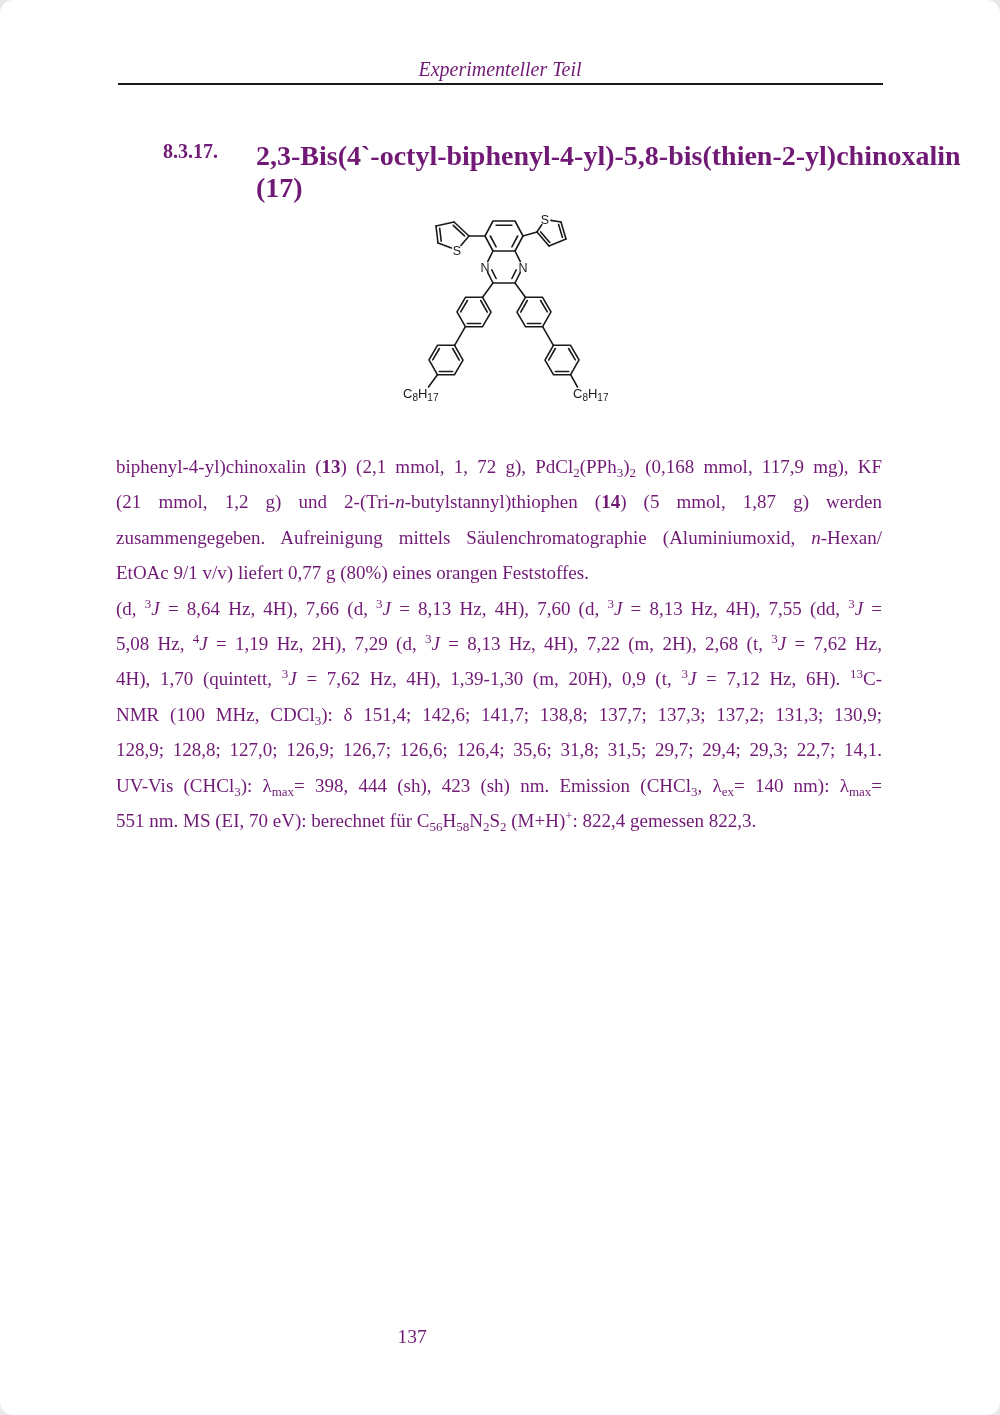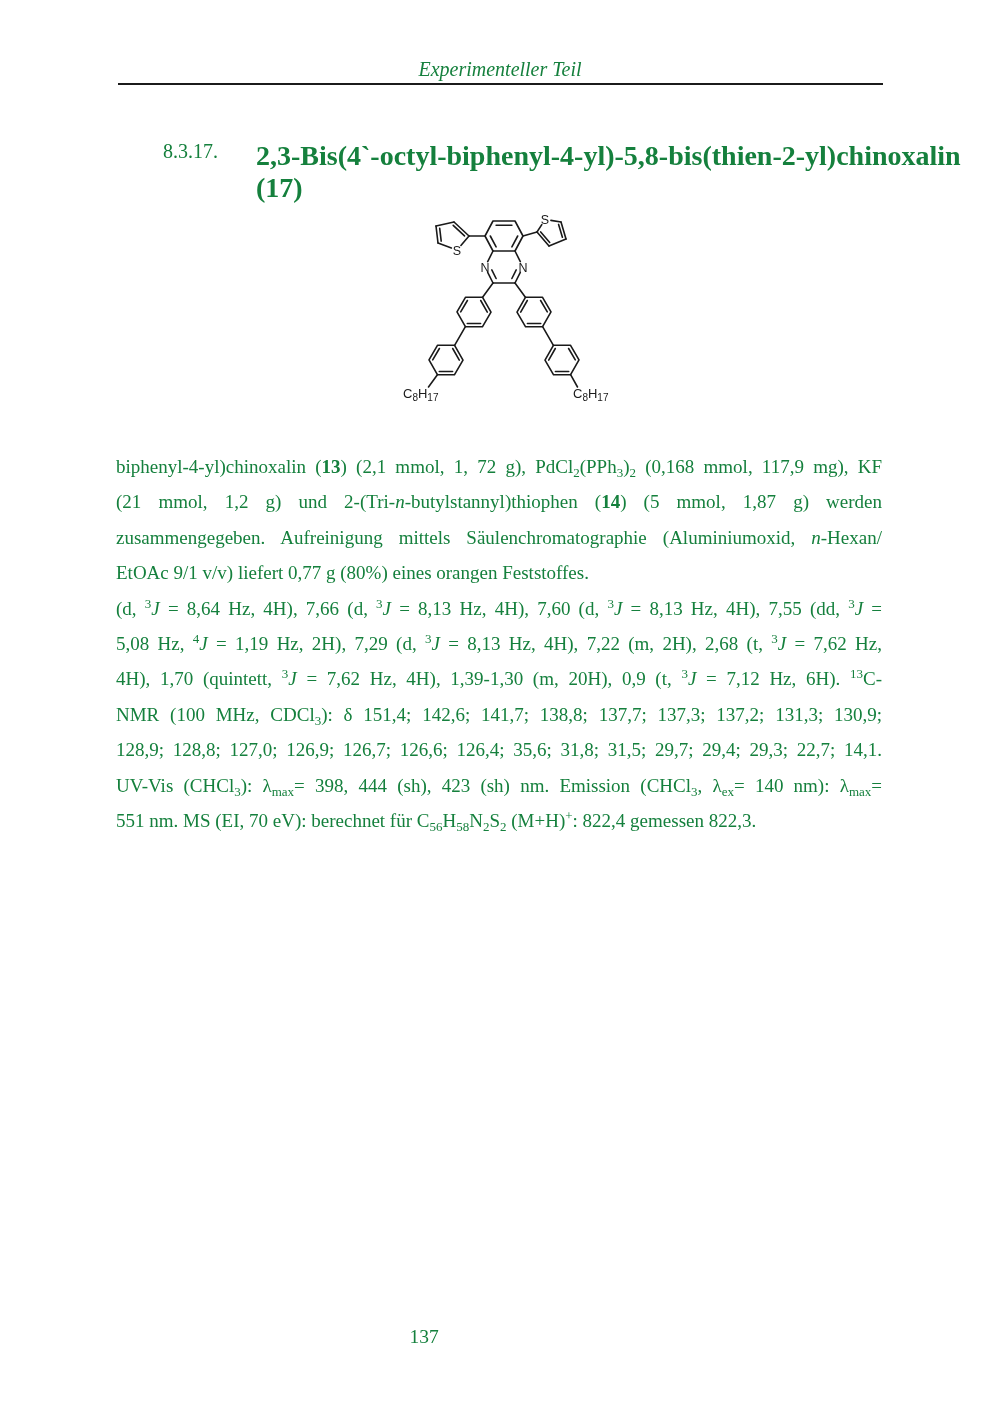--- a/index.html
+++ b/index.html
@@ -1,47 +1,48 @@
 <!DOCTYPE html>
 <html><head>
 <meta charset="utf-8">
 <style>
   html,body{margin:0;padding:0;background:#e8e8e8;}
   .page{
     position:relative;width:1000px;height:1415px;background:#ffffff;
-    font-family:"Liberation Serif", serif;color:#15803d;overflow:hidden;
+    font-family:"Liberation Serif", serif;color:#701a75;overflow:hidden;
     margin:0 auto;
+    border-radius:13px;
   }
   .running-header{
     position:absolute;top:58px;left:0;width:1000px;text-align:center;
     font-style:italic;font-size:20px;
   }
   .header-rule{
     position:absolute;top:83px;left:118px;width:765px;height:2px;background:#1b1b1b;
   }
   .sec-num{
-    position:absolute;top:140px;left:163px;font-weight:normal;font-size:20px;
+    position:absolute;top:140px;left:163px;font-weight:bold;font-size:20px;
   }
   .sec-title{
     position:absolute;top:140px;left:256px;font-weight:bold;font-size:28px;
   }
   .structure{position:absolute;top:196px;left:390px;width:230px;height:215px;}
   .structure svg{display:block;}
   .body-text{
     position:absolute;top:449px;left:116px;width:766px;
     font-size:19px;line-height:35.4px;
   }
   .line{white-space:normal;}
   .line.just{text-align:justify;text-align-last:justify;}
   .i{font-style:italic;}
   .b{font-weight:bold;}
   .sup{font-size:13px;position:relative;top:-7px;line-height:0;}
   .sub{font-size:13px;position:relative;top:4px;line-height:0;}
   .page-num{
-    position:absolute;top:1326px;left:12px;width:824px;text-align:center;font-size:19.5px;
+    position:absolute;top:1326px;left:0;width:824px;text-align:center;font-size:19.5px;
   }
   .mol{stroke:#1a1a1a;stroke-width:1.6;fill:none;stroke-linecap:round;stroke-linejoin:round;}
   .atom{font-family:"Liberation Sans", sans-serif;font-size:12.5px;fill:#1a1a1a;
         text-anchor:middle;stroke:none;}
   .alkyl{font-family:"Liberation Sans", sans-serif;font-size:13px;fill:#1a1a1a;stroke:none;}
 </style>
 </head>
 <body>
 
 <div class="page">

